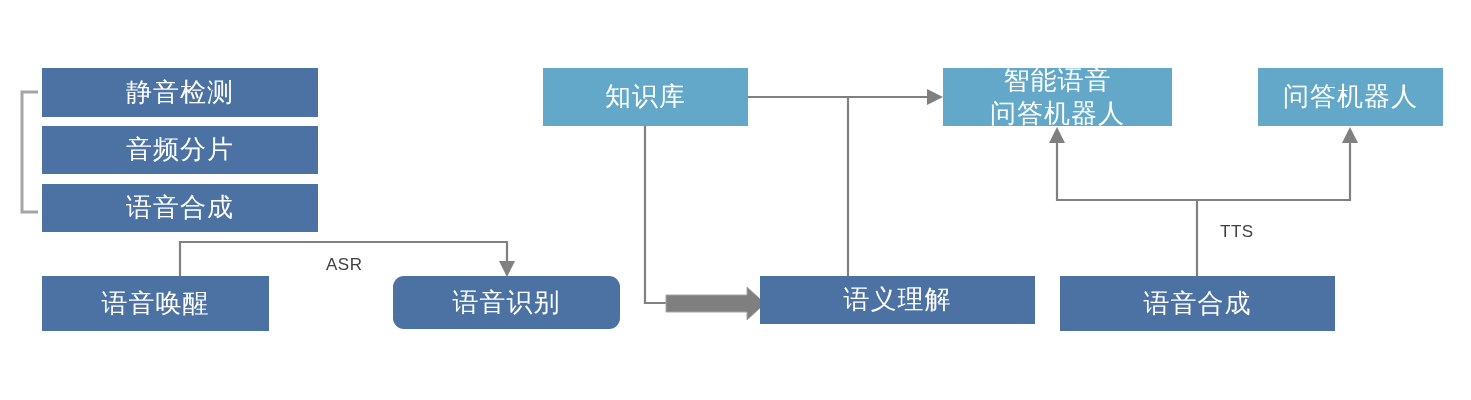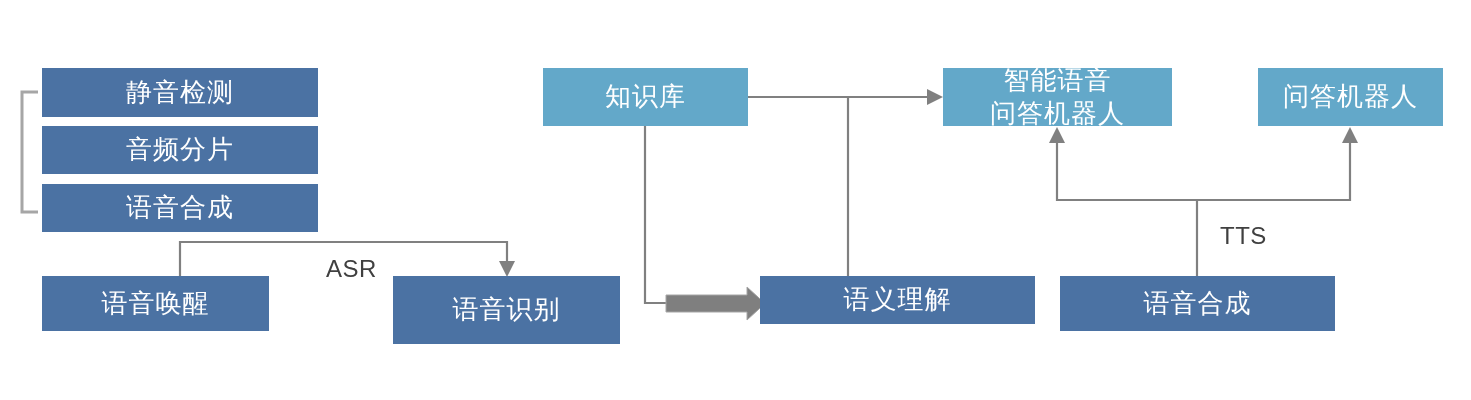--- a/index.html
+++ b/index.html
@@ -28,21 +28,21 @@
     box-sizing: border-box;
     white-space: pre-line;
     user-select: none;
   }
   .node.dark  { background: #4b72a3; }
   .node.light { background: #63a8c9; }
 
   .edge-label {
     position: absolute;
     color: #404040;
-    font-size: 24px;
+    font-size: 17px;
     letter-spacing: 0.5px;
     user-select: none;
   }
 
   svg.wires {
     position: absolute;
     left: 0;
     top: 0;
     width: 1471px;
     height: 400px;
@@ -94,21 +94,21 @@
   </svg>
 
   <div class="node dark" style="left:42px;  top:68px;  width:276px; height:49px;">静音检测</div>
 
   <div class="node dark" style="left:42px;  top:126px; width:276px; height:48px;">音频分片</div>
 
   <div class="node dark" style="left:42px;  top:184px; width:276px; height:48px;">语音合成</div>
 
   <div class="node dark" style="left:42px;  top:276px; width:227px; height:55px;">语音唤醒</div>
 
-  <div class="node dark" style="left:393px; top:276px; width:227px; height:68px;">语音识别</div>
+  <div class="node dark" style="left:393px; top:276px; width:227px; height:53px;border-radius:11px;">语音识别</div>
 
   <div class="node dark" style="left:760px; top:276px; width:275px; height:48px;">语义理解</div>
 
   <div class="node dark" style="left:1060px; top:276px; width:275px; height:55px;">语音合成</div>
 
   <div class="node light" style="left:543px;  top:68px; width:205px; height:58px;">知识库</div>
 
   <div class="node light" style="left:943px;  top:68px; width:229px; height:58px;text-align:center;">智能语音
 问答机器人</div>
 

